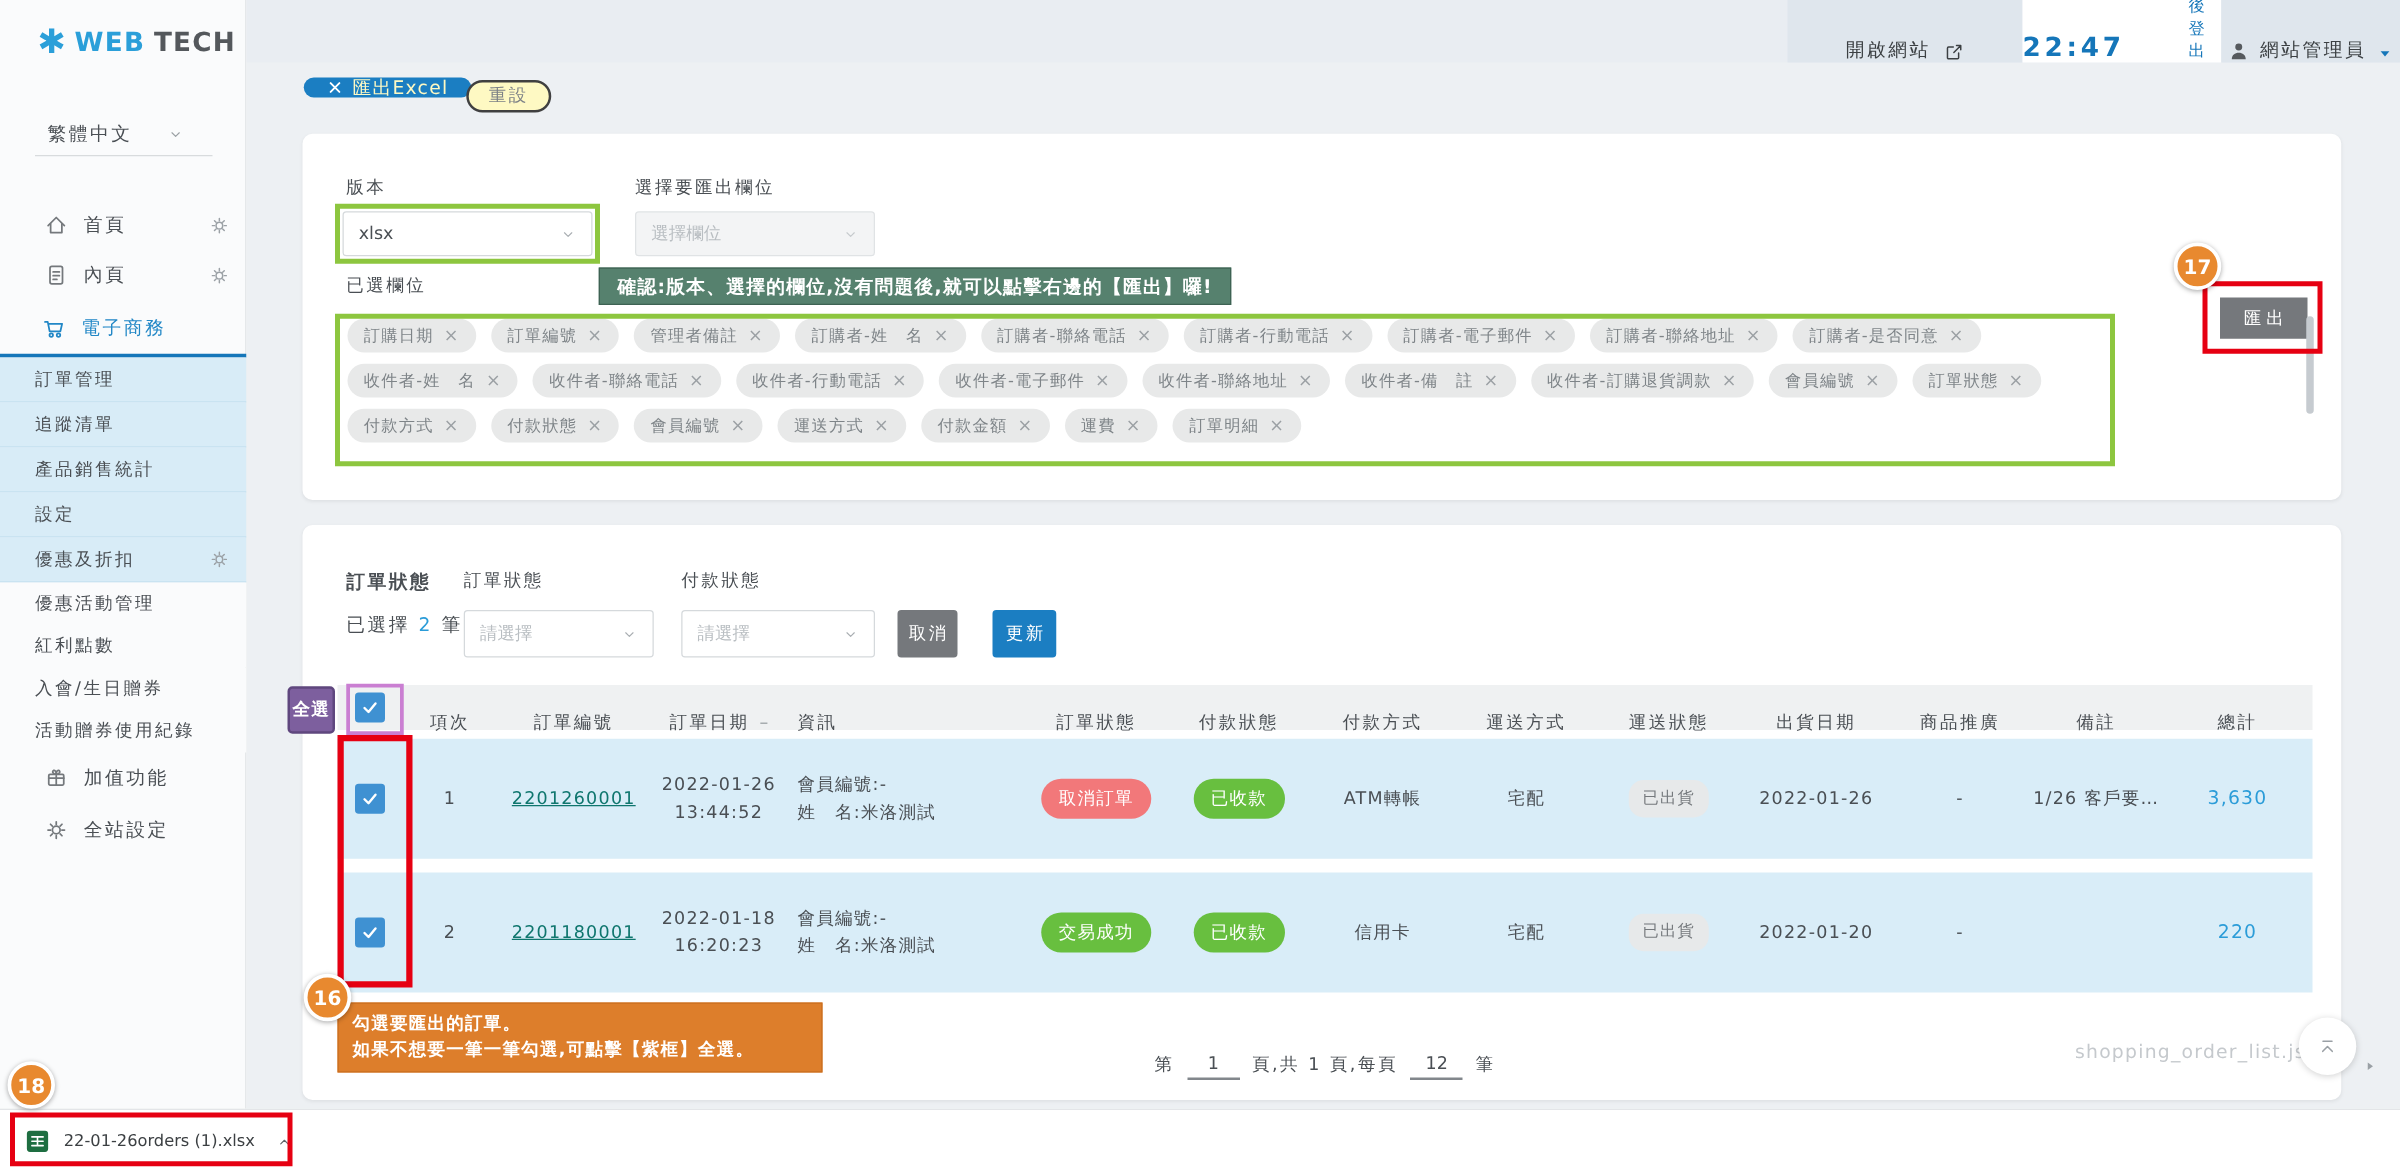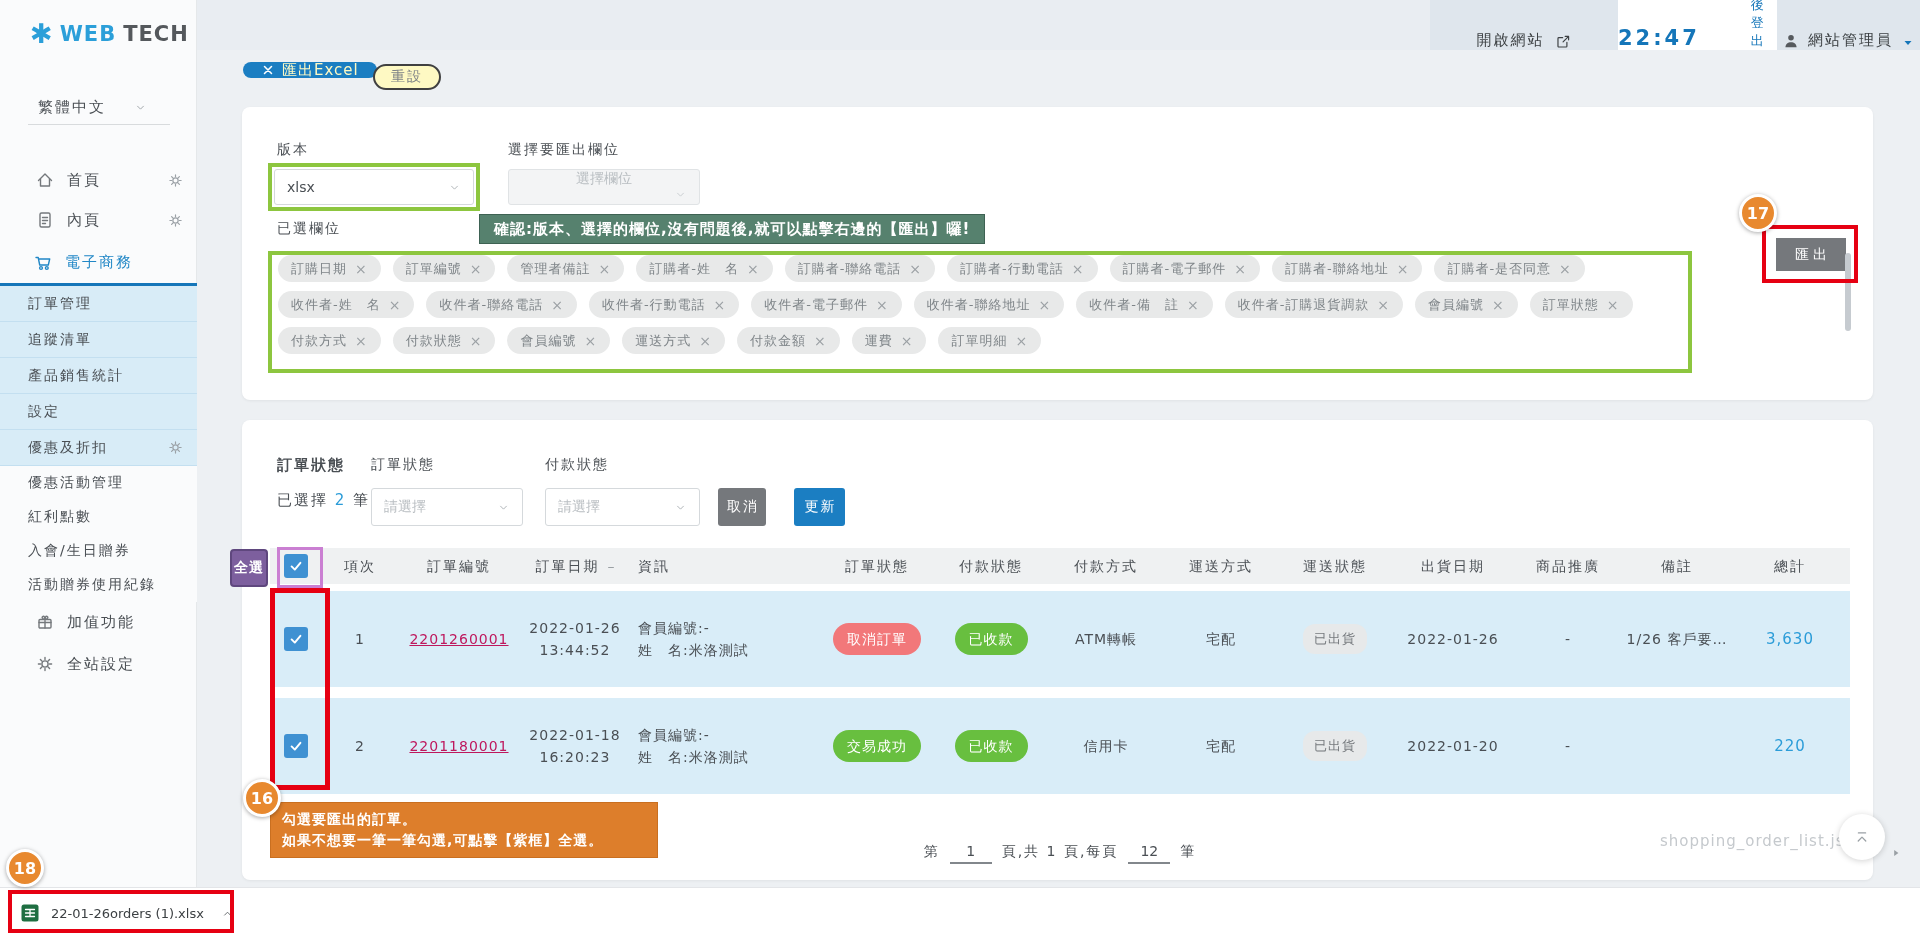--- a/index.html
+++ b/index.html
@@ -47,21 +47,21 @@
   #btn-export-excel .icon svg { stroke-width:2.2; }
   #btn-reset { left:373px; top:64px; height:26px; padding:0 16px; background:#fef9c3; border:2px solid #404040; color:#7d8287; font-size:14px; letter-spacing:2px; }
 
   
   .card { position:absolute; background:#fff; border-radius:8px; box-shadow:0 1px 3px rgba(0,0,0,0.06); }
   #card-export { left:242px; top:107px; width:1631px; height:293px; }
   #card-orders { left:242px; top:420px; width:1631px; height:460px; }
   .fld-label { position:absolute; font-size:14px; letter-spacing:2px; color:#4a4f54; }
   .select { position:absolute; background:#fff; border:1px solid #d5d9dc; border-radius:3px; display:flex; align-items:center; padding:0 12px; font-size:14px; color:#4a4f54; }
   .select .sel-chev { width:13px; height:13px; color:#a9aeb2; margin-left:auto; }
-  .select.disabled { background:#f3f4f5; border-color:#e0e3e5; color:#b9bec2;flex-direction:column; }
+  .select.disabled { background:#f3f4f5; border-color:#e0e3e5; color:#b9bec2; }
   .select.disabled .sel-chev { color:#c6cacd; }
   .select .ph { color:#b9bec2; }
 
   
   .tag-rows { position:absolute; left:36px; top:148px; width:1420px; }
   .tag-row { display:flex; gap:12px; margin-bottom:9px; }
   .tag { display:inline-flex; align-items:center; gap:8px; height:27px; padding:0 13px; background:#e8e9e9; border-radius:14px; font-size:13px; color:#7e8488; letter-spacing:1px; }
   .tag .tag-x { color:#9ba0a4; font-size:14px; }
 
   #btn-do-export { left:1534px; top:131px; width:70px; height:33px; position:absolute; background:#75787c; color:#fff; font-size:14px; letter-spacing:4px; display:flex; align-items:center; justify-content:center; padding-left:4px; }
@@ -71,39 +71,39 @@
   .sel-count { position:absolute; font-size:15px; letter-spacing:2px; color:#4a4f54; }
   .sel-count .num { color:#2b9cd8; }
   .sq-btn { position:absolute; border-radius:3px; color:#fff; font-size:14px; letter-spacing:2px; display:flex; align-items:center; justify-content:center; padding-left:2px; }
   #btn-cancel { background:#75787c; }
   #btn-update { background:#1b7ec2; }
 
   
   .t-header { position:absolute; left:28px; top:128px; width:1580px; height:36px; background:#eff1f2; }
   .t-row { position:absolute; left:28px; width:1580px; height:96px; background:#d9edf8; }
   .cell { position:absolute; top:50%; transform:translateY(-50%); font-size:14px; letter-spacing:1px; color:#4a4f54; line-height:22px; }
-  .t-header .cell { font-size:14px; letter-spacing:2px; }
+  .t-header .cell { font-size:14px; letter-spacing:2px;margin-top:12px; }
   .c-check { left:0; width:48px; }
   .c-idx { left:60px; width:60px; text-align:center; }
   .c-orderno { left:129px; width:120px; text-align:center; }
   .c-date { left:250px; width:110px; text-align:center; }
   .c-info { left:368px; width:215px; text-align:left; }
   .c-ostatus { left:547px; width:120px; text-align:center; }
   .c-pstatus { left:666px; width:110px; text-align:center; }
   .c-pmethod { left:781px; width:110px; text-align:center; }
   .c-smethod { left:901px; width:100px; text-align:center; }
   .c-sstatus { left:1015px; width:100px; text-align:center; }
   .c-shipdate { left:1123px; width:120px; text-align:center; }
   .c-promo { left:1248px; width:100px; text-align:center; }
   .c-note { left:1342px; width:130px; text-align:center; }
   .c-total { left:1465px; width:110px; text-align:center; }
   .sort-dash { color:#9aa0a4; margin-left:8px; letter-spacing:0; }
   .cbx { width:24px; height:24px; background:#3f91d2; border-radius:3px; display:flex; align-items:center; justify-content:center; position:absolute; left:14px; top:50%; transform:translateY(-50%); }
   .cbx .icon { width:16px; height:16px; color:#fff; }
-  .order-link { color:#be185d; text-decoration:underline; }
+  .order-link { color:#0f766e; text-decoration:underline; }
   .pill { display:inline-block; padding:5px 14px; border-radius:16px; color:#fff; font-size:14px; letter-spacing:1px; }
   .pill.danger { background:#f2787a; }
   .pill.success { background:#68bf3f; }
   .pill.grey { background:#e7e9ea; color:#75797d; padding:4px 11px; border-radius:12px; font-size:13px; }
   .total-val { color:#2b9cd8; font-size:15px; }
 
   
   .pagination { position:absolute; left:28px; top:420px; width:1580px; display:flex; align-items:center; justify-content:center; gap:10px; font-size:14px; letter-spacing:2px; color:#4a4f54; }
   .pg-input { width:42px; height:24px; border:none; border-bottom:2px solid #82878c; background:transparent; text-align:center; font-size:14px; color:#4a4f54; font-family:inherit; }
   .script-name { position:absolute; left:1418px; top:412px; font-size:15px; color:#c5c9cd; letter-spacing:1px; }

